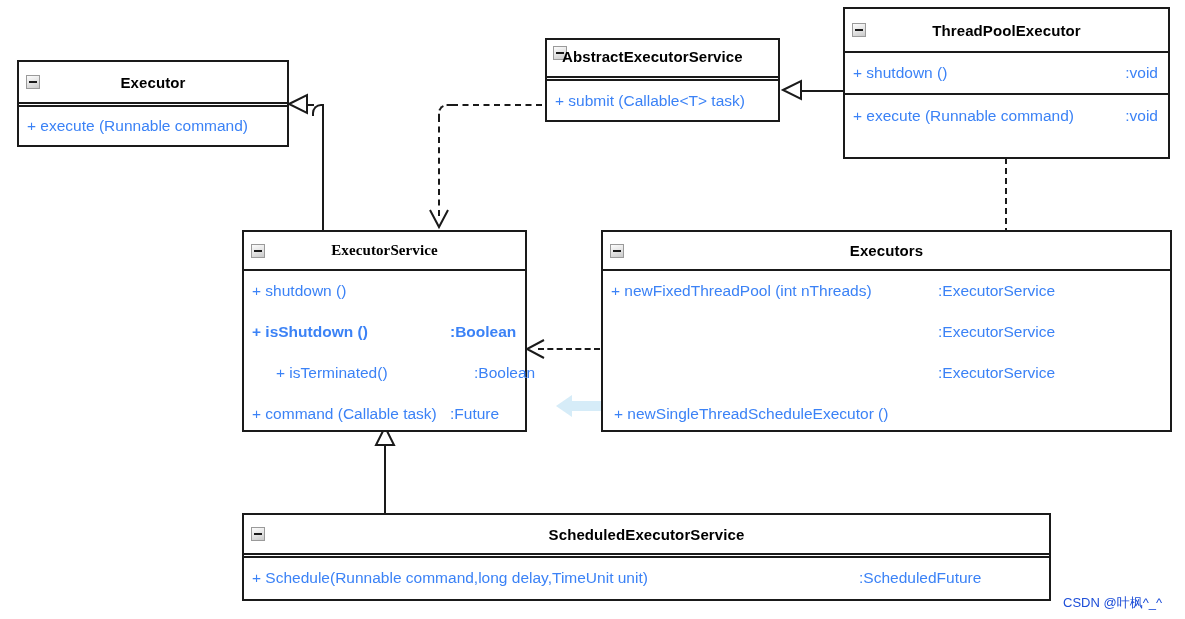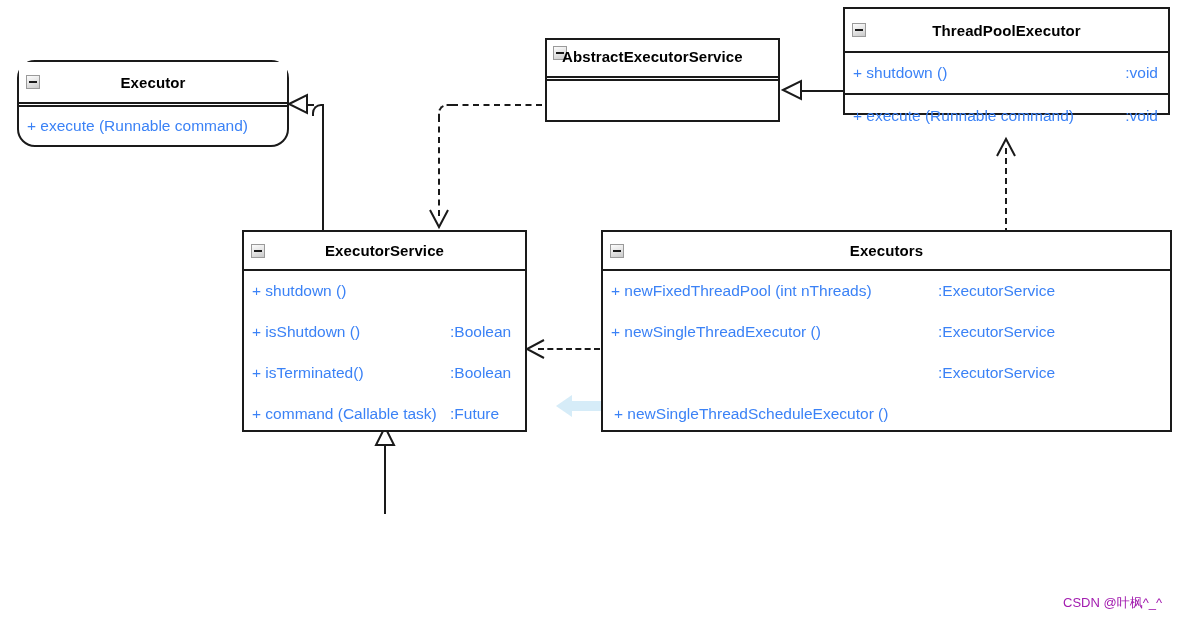--- a/index.html
+++ b/index.html
@@ -134,21 +134,21 @@
   }
 
   .blue-arrow {
     position: absolute;
     z-index: 4;
   }
 
   .watermark {
     position: absolute;
     font-size: 13px;
-    color: #a21caf;
+    color: #1d4ed8;
     white-space: nowrap;
     z-index: 8;
   }
 </style>
 </head>
 <body>
 
 <div id="canvas">
 
   <div class="conn">
@@ -194,21 +194,21 @@
     <div class="line-v" style="left:384px; top:440px; height:74px;"></div>
     <svg class="arrow-svg" style="left:374px; top:426px;" width="22" height="22">
       <polygon points="11,1 20,19 2,19" fill="#ffffff" stroke="#1a1a1a" stroke-width="2" stroke-linejoin="miter"></polygon>
     </svg>
   </div>
 
   <svg class="blue-arrow" style="left:556px; top:392px;" width="48" height="28">
     <polygon points="0,14 16,3 16,9 47,9 47,19 16,19 16,25" fill="#d6ecf8"></polygon>
   </svg>
 
-  <div class="uml-class" style="left:17px; top:60px; width:272px; height:87px;border-radius:18px;">
+  <div class="uml-class" style="left:17px; top:60px; width:272px; height:87px;">
     <div class="uml-header">
       <span class="collapse-icon">
           <i></i>
         </span>
       <span class="title">Executor</span>
     </div>
     <div class="sep-double"></div>
     <div class="uml-body">
       <div class="uml-row" style="height:38px;">
         <span class="sig">+ execute (Runnable command)</span>
@@ -217,60 +217,65 @@
   </div>
 
   <div class="uml-class" style="left:545px; top:38px; width:235px; height:84px;">
     <div class="uml-header" style="height:36px;">
       <span class="collapse-icon" style="left:6px; top:6px; margin-top:0;">
           <i></i>
         </span>
       <span class="title" style="position:absolute; left:15px; top:8px;">AbstractExecutorService</span>
     </div>
     <div class="sep-double"></div>
-  </div>
-
-  <div class="uml-class" style="left:843px; top:7px; width:327px; height:108px;">
+    <div class="uml-body">
+      <div class="uml-row" style="height:39px;">
+        <span class="sig">+ submit (Callable&lt;T&gt; task)</span>
+      </div>
+    </div>
+  </div>
+
+  <div class="uml-class" style="left:843px; top:7px; width:327px; height:152px;">
     <div class="uml-header" style="height:42px;">
       <span class="collapse-icon">
           <i></i>
         </span>
       <span class="title">ThreadPoolExecutor</span>
     </div>
     <div class="sep-single"></div>
     <div class="uml-body">
       <div class="uml-row" style="height:40px;">
         <span class="sig">+ shutdown ()</span>
         <span class="ret" style="right:10px;">:void</span>
       </div>
       <div class="uml-row divided" style="height:43px;">
         <span class="sig">+ execute (Runnable command)</span>
         <span class="ret" style="right:10px;">:void</span>
       </div>
     </div>
   </div>
 
   <div class="uml-class" style="left:242px; top:230px; width:285px; height:202px;">
-    <div class="uml-header" style="height:37px;">
+    <div class="uml-header" style="height:37px;font-family:Liberation Serif, serif;">
       <span class="collapse-icon">
           <i></i>
         </span>
       <span class="title">ExecutorService</span>
     </div>
     <div class="sep-single"></div>
     <div class="uml-body">
       <div class="uml-row" style="height:40px;">
         <span class="sig">+ shutdown ()</span>
         <span class="ret" style="left:206px;"></span>
       </div>
-      <div class="uml-row" style="height:41px;">
+      <div class="uml-row" style="height:41px;font-weight:bold;">
         <span class="sig">+ isShutdown ()</span>
         <span class="ret" style="left:206px;">:Boolean</span>
       </div>
-      <div class="uml-row" style="height:42px;">
+      <div class="uml-row" style="height:42px;margin-left:24px;">
         <span class="sig">+ isTerminated()</span>
         <span class="ret" style="left:206px;">:Boolean</span>
       </div>
       <div class="uml-row" style="height:40px;">
         <span class="sig">+ command (Callable task)</span>
         <span class="ret" style="left:206px;">:Future</span>
       </div>
     </div>
   </div>
 
@@ -281,28 +286,42 @@
         </span>
       <span class="title">Executors</span>
     </div>
     <div class="sep-single"></div>
     <div class="uml-body">
       <div class="uml-row" style="height:40px;">
         <span class="sig">+ newFixedThreadPool (int nThreads)</span>
         <span class="ret" style="left:335px;">:ExecutorService</span>
       </div>
       <div class="uml-row" style="height:41px;">
-        <span class="sig">+ newSingleThreadExecutor ()</span>
         <span class="ret" style="left:335px;">:ExecutorService</span>
       </div>
       <div class="uml-row" style="height:42px;">
         <span class="ret" style="left:335px;">:ExecutorService</span>
       </div>
       <div class="uml-row" style="height:40px;padding-left:11px;">
         <span class="sig">+ newSingleThreadScheduleExecutor ()</span>
       </div>
     </div>
   </div>
 
+  <div class="uml-class" style="left:242px; top:513px; width:809px; height:88px;">
+    <div class="uml-header" style="height:38px;">
+      <span class="collapse-icon">
+          <i></i>
+        </span>
+      <span class="title">ScheduledExecutorService</span>
+    </div>
+    <div class="sep-double"></div>
+    <div class="uml-body">
+      <div class="uml-row" style="height:39px;">
+        <span class="sig">+ Schedule(Runnable command,long delay,TimeUnit unit)</span>
+        <span class="ret" style="left:615px;">:ScheduledFuture</span>
+      </div>
+    </div>
+  </div>
 
   <div class="watermark" style="left:1063px; top:594px;">CSDN @叶枫^_^</div>
 
 </div>
 
 </body></html>

